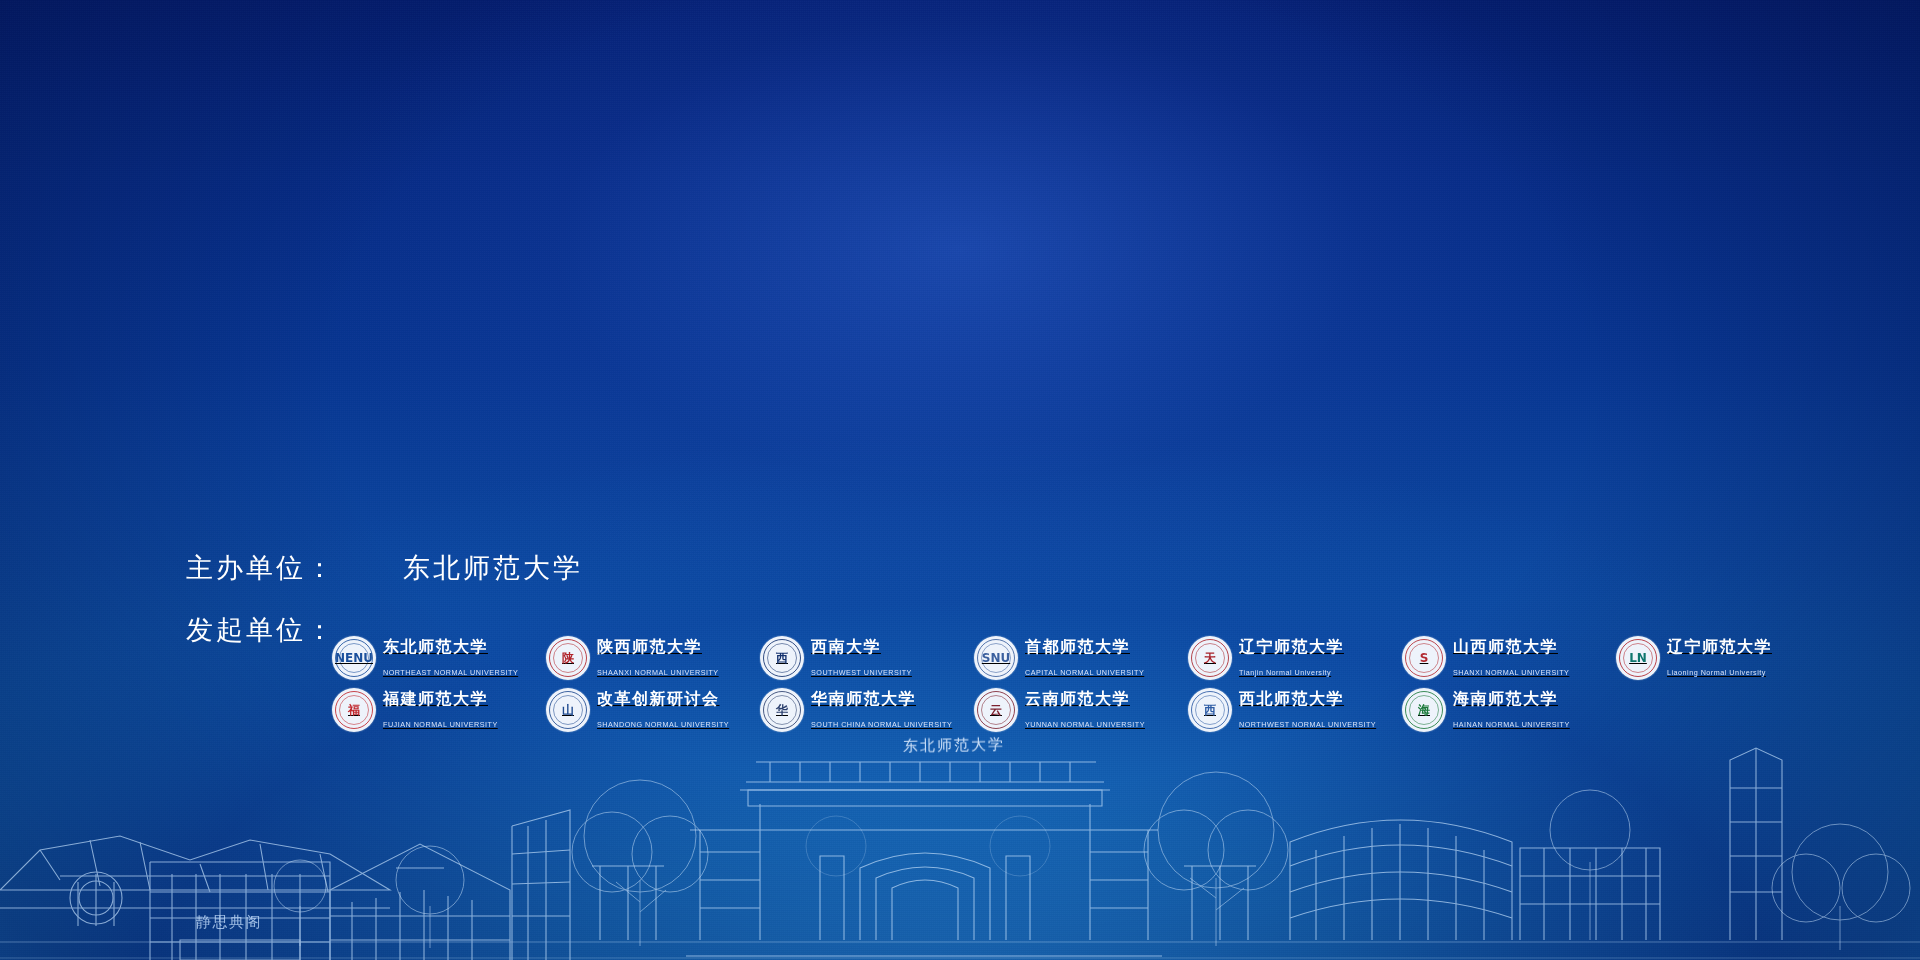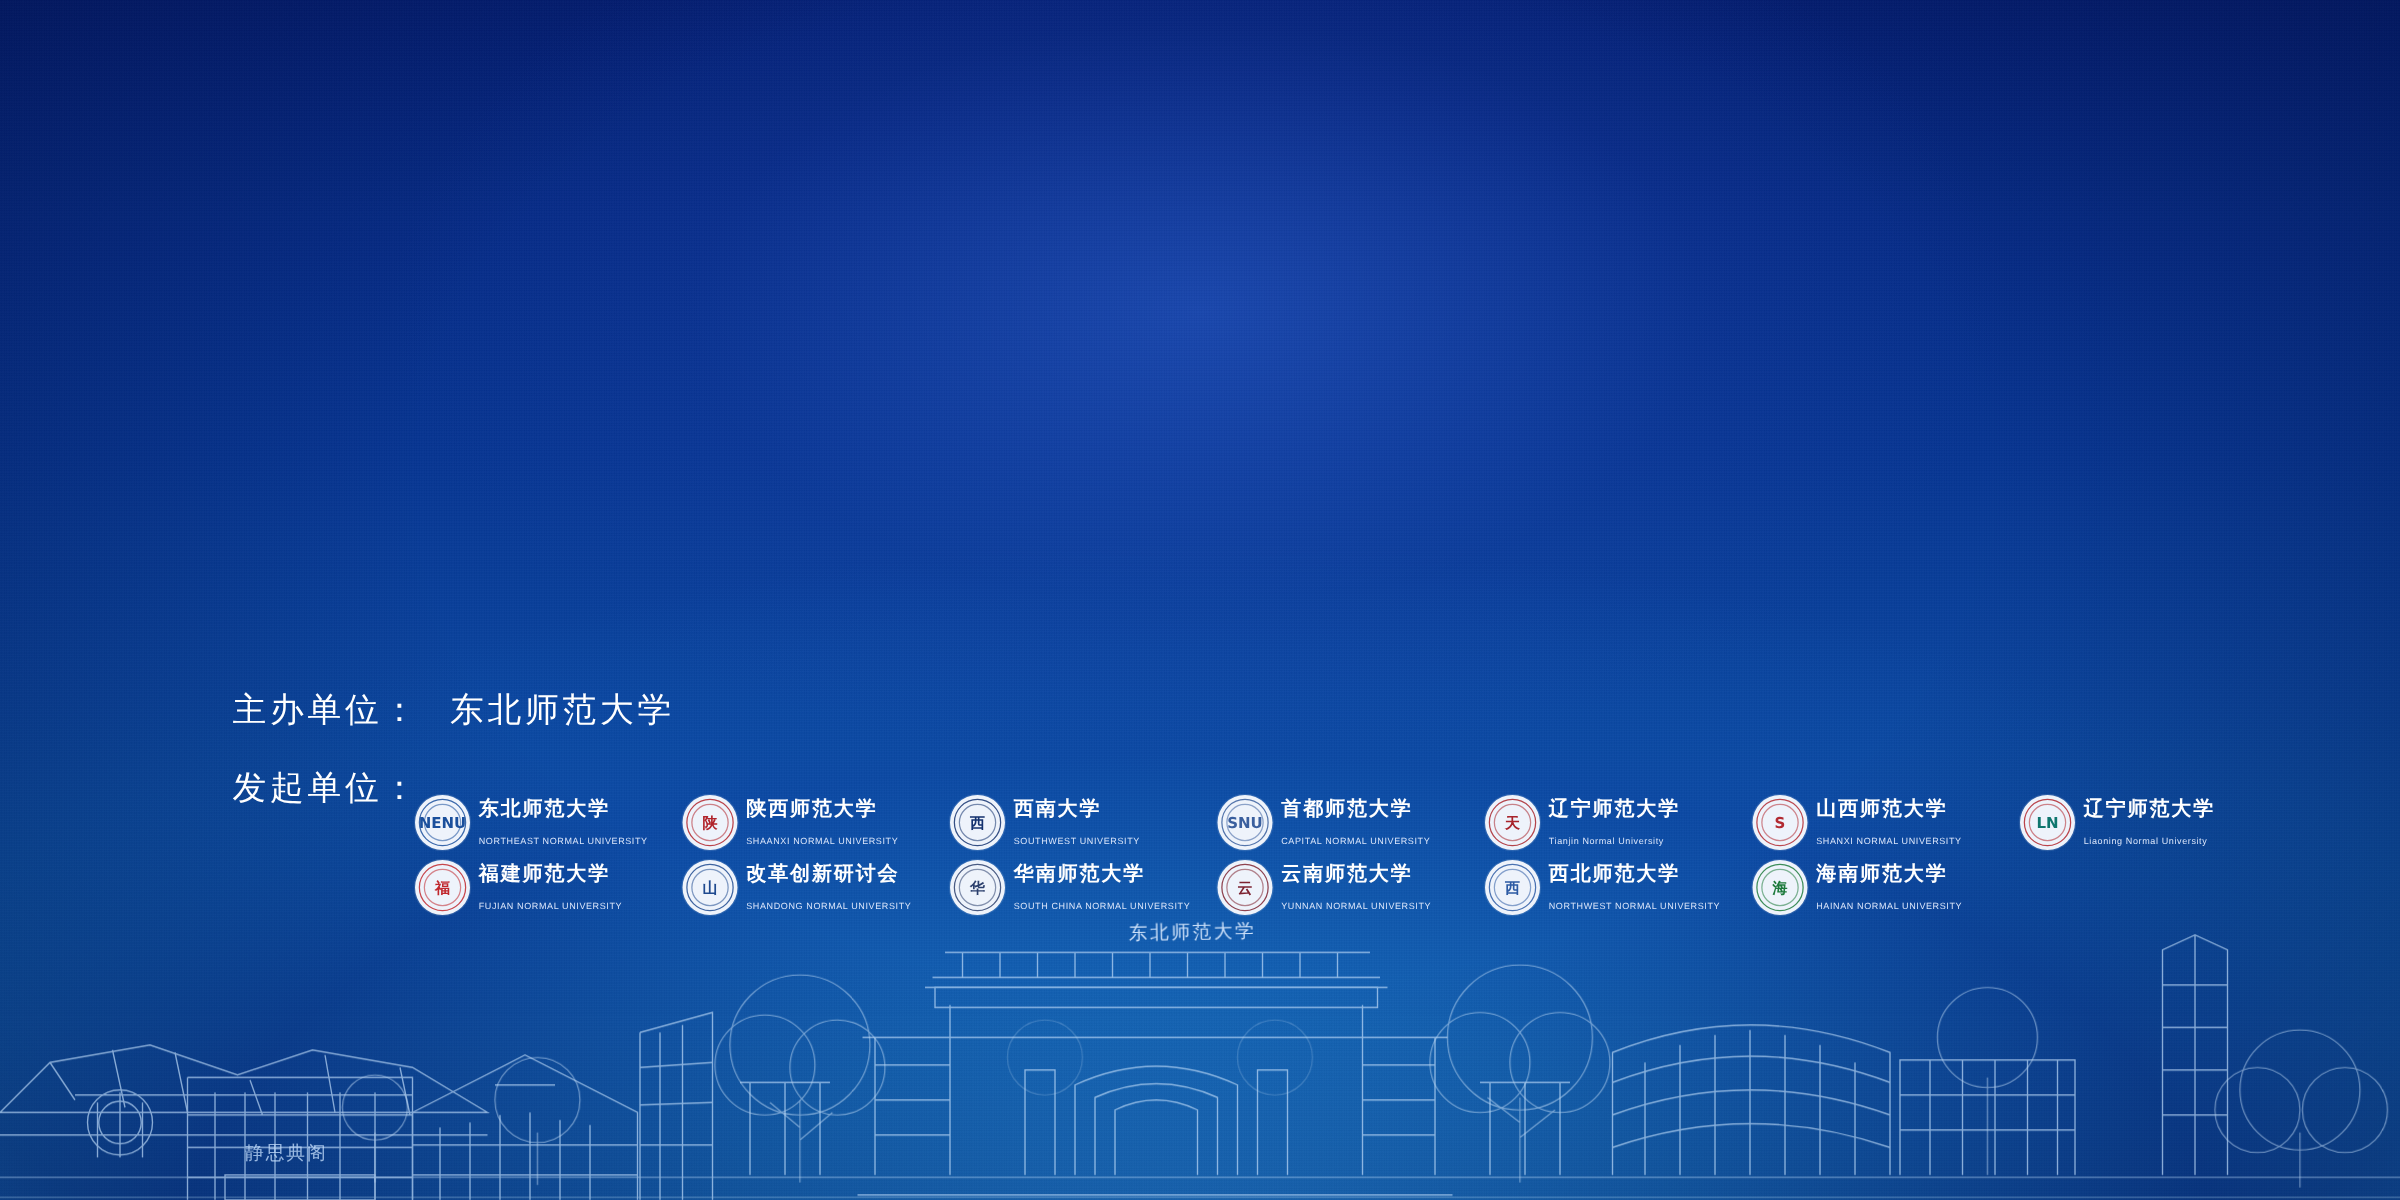--- a/index.html
+++ b/index.html
@@ -46,21 +46,21 @@
     letter-spacing:2px;
     text-shadow:0 2px 14px rgba(0,12,60,0.45);
     white-space:nowrap;
   }
 
   
   .org-block{
     position:absolute; left:186px; top:550px; z-index:6;
   }
   .org-row{
-    display:flex; align-items:flex-start; margin-bottom:26px;
+    display:flex; align-items:flex-start; margin-bottom:26px;gap:43px;
   }
   .org-label{
     color:#ffffff;
     font-family:"DejaVu Serif","Liberation Serif",serif;
     font-size:27px;
     letter-spacing:3px;
     white-space:nowrap;
     width:146px;
     flex:0 0 146px;
   }
@@ -73,20 +73,21 @@
     white-space:nowrap;
   }
 
   
   .logos-block{
     position:absolute; left:332px; top:636px; z-index:6; width:1500px;
   }
   .logo-row{
     display:flex; align-items:center; gap:0px;
     margin-bottom:8px;
+    text-decoration:underline;
   }
   .logo-item{
     display:flex; align-items:center; gap:7px;
     width:214px; flex:0 0 214px;
   }
   .logo-mark{
     width:44px; height:44px; border-radius:50%;
     flex:0 0 44px;
     display:flex; align-items:center; justify-content:center;
     position:relative;

